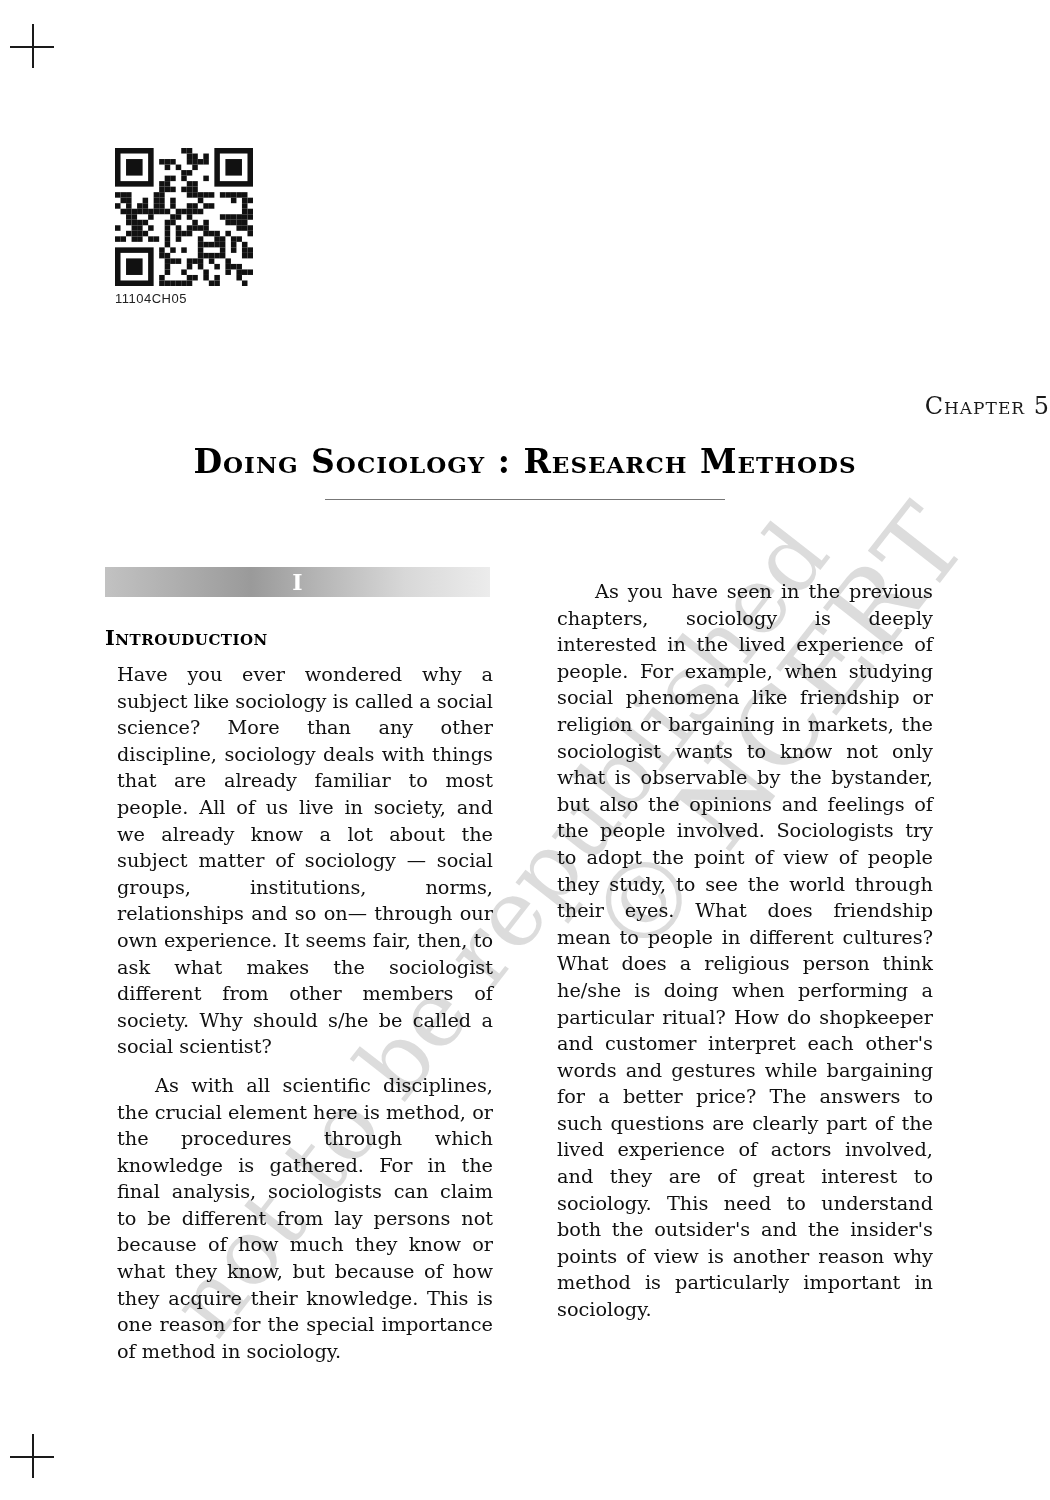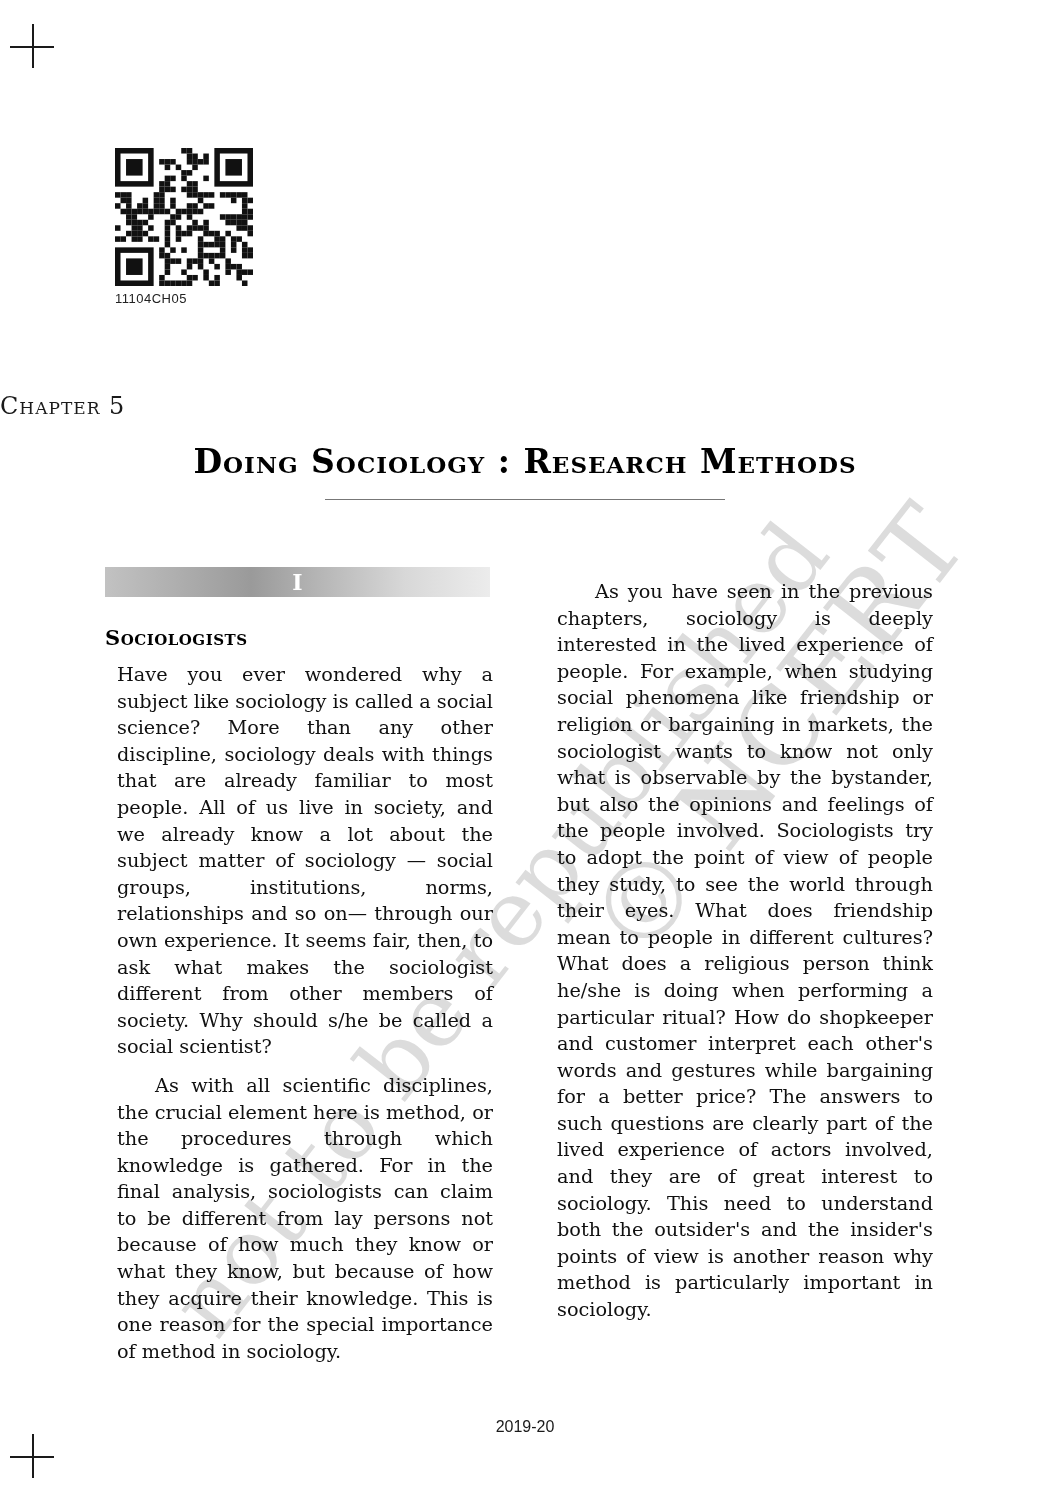--- a/index.html
+++ b/index.html
@@ -28,21 +28,21 @@
   .wm-2 { left: 150px; top: 1290px; font-size: 92px; }
 
   
   .qr-block { position: absolute; left: 115px; top: 148px; z-index: 1; }
   .qr-svg { display: block; width: 138px; height: 138px; }
   .qr-label { margin-top: 5px; font-family: "Liberation Sans", sans-serif; font-size: 13px; letter-spacing: 0.5px; color: #222; }
 
   
   .chapter {
     position: absolute; left: 0; width: 1050px; top: 392px; z-index: 1;
-    text-align: left; font-variant: small-caps; font-size: 24px; letter-spacing: 1px; color: #1a1a1a;
+    text-align: right; font-variant: small-caps; font-size: 24px; letter-spacing: 1px; color: #1a1a1a;
   }
   .title {
     position: absolute; left: 0; width: 1050px; top: 442px; margin: 0; z-index: 1;
     text-align: center; font-variant: small-caps; font-weight: bold;
     font-size: 33px; letter-spacing: 1px; color: #000;
   }
   .title-rule {
     position: absolute; left: 325px; top: 499px; width: 400px; height: 0; z-index: 1;
     border-top: 1.5px solid #777;
   }
@@ -315,24 +315,23 @@
 
   <div class="chapter">Chapter 5</div>
   <h1 class="title">Doing Sociology : Research Methods</h1>
   <div class="title-rule"></div>
 
   <div class="columns">
     <div class="col col-left">
       <div class="section-bar">
         <span>I</span>
       </div>
-      <h2 class="intro-heading">Sociologists</h2>
+      <h2 class="intro-heading">Introuduction</h2>
       <p class="para">Have you ever wondered why a subject like sociology is called a social science? More than any other discipline, sociology deals with things that are already familiar to most people.  All of us live in society, and we already know a lot about the subject matter of sociology — social groups, institutions, norms, relationships and so on— through our own experience.  It seems fair, then, to ask what makes the sociologist different from other members of society.  Why should s/he be called a social scientist?</p>
       <p class="para indent">As with all scientific disciplines, the crucial element here is method, or the procedures through which knowledge is gathered.  For in the final analysis, sociologists can claim to be different from lay persons not because of how much they know or what they know, but because of how they acquire their knowledge.  This is one reason for the special importance of method in sociology.</p>
     </div>
     <div class="col col-right">
       <p class="para indent">As you have seen in the previous chapters, sociology is deeply interested in the lived experience of people. For example, when studying social phenomena like friendship or religion or bargaining in markets, the sociologist wants to know not only what is observable by the bystander, but also the opinions and feelings of the people involved. Sociologists try to adopt the point of view of people they study, to see the world through their eyes.  What does friendship mean to people in different cultures?  What does a religious person think he/she is doing when performing a particular ritual? How do shopkeeper and customer interpret each other's words and gestures while bargaining for a better price?  The answers to such questions are clearly part of the lived experience of actors involved, and they are of great interest to sociology.  This need to understand both the outsider's and the insider's points of view is another reason why method is particularly important in sociology.</p>
     </div>
   </div>
 
-  <div class="footer">2019-20</div>
 
 </div>
 
 </body></html>

